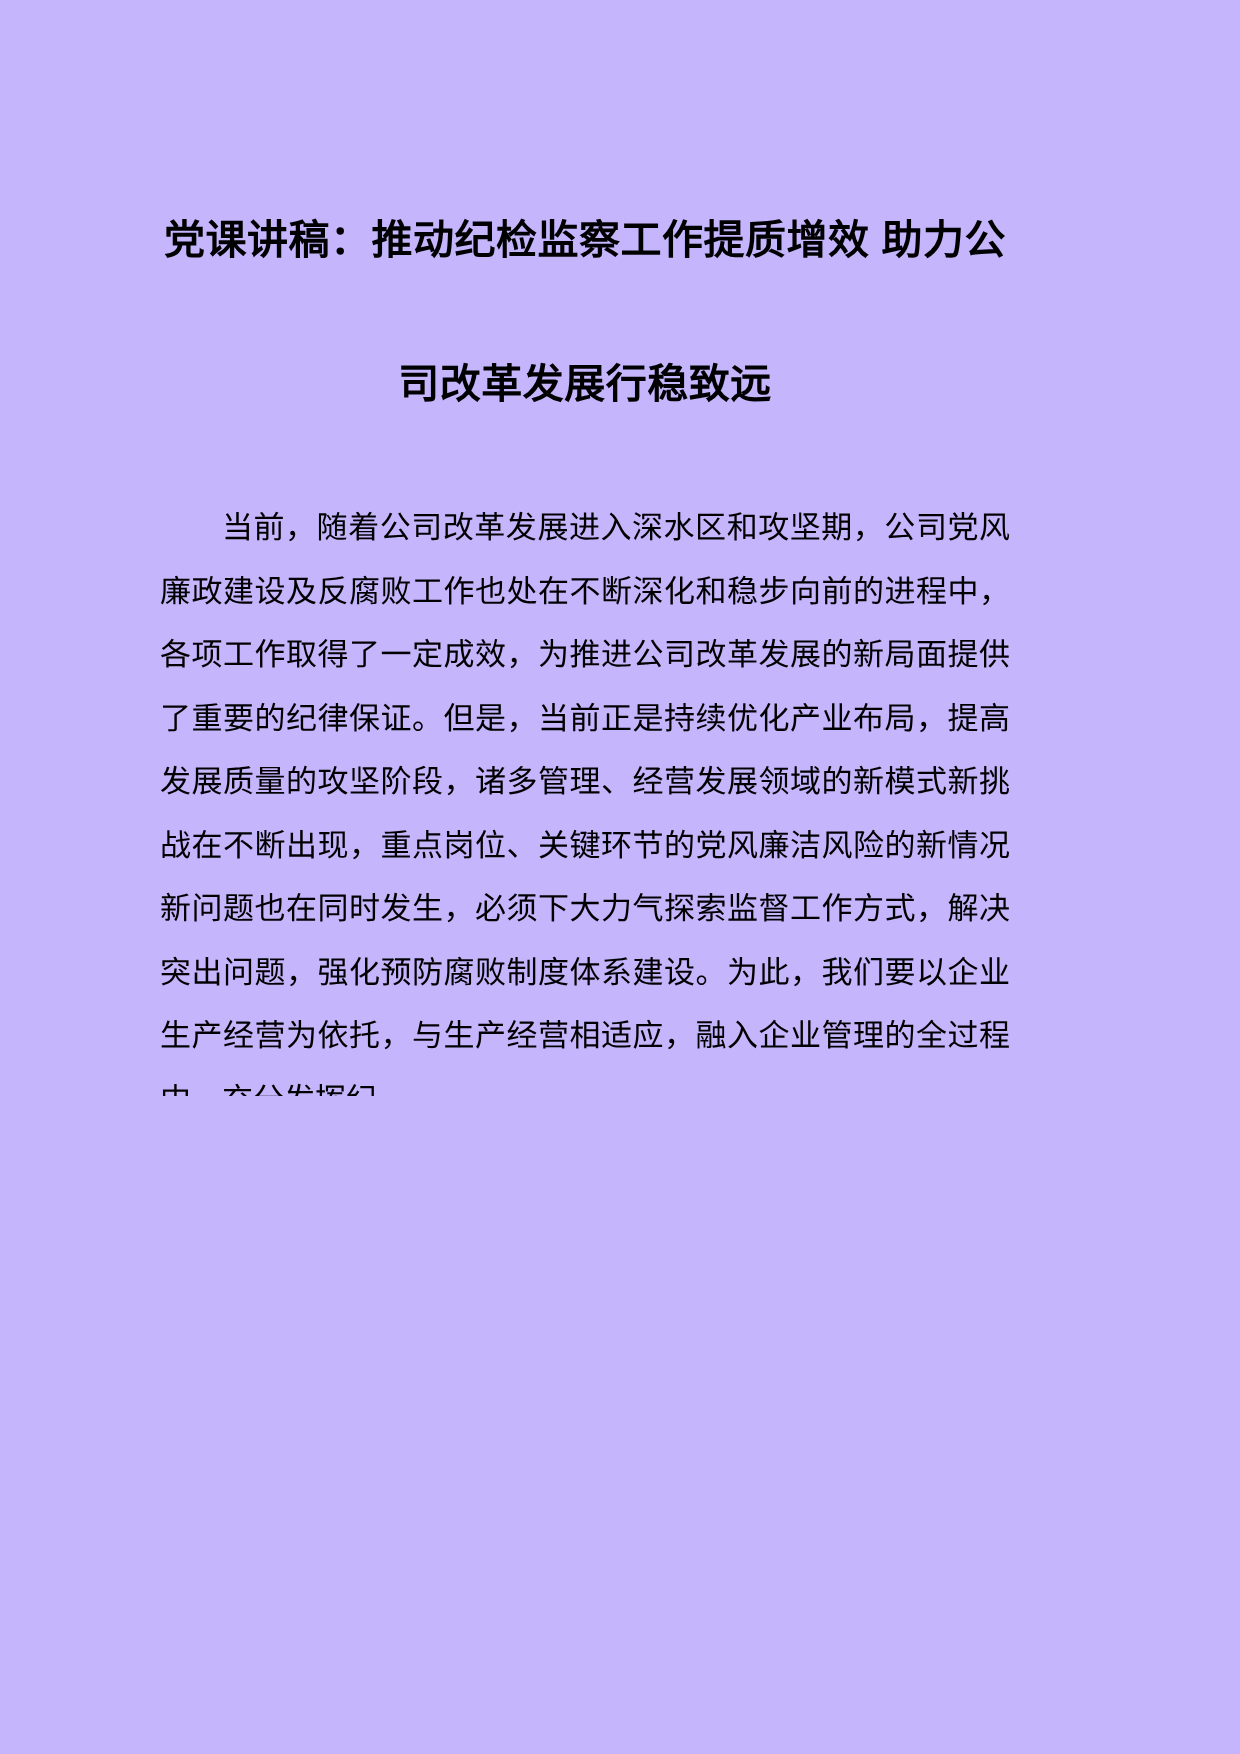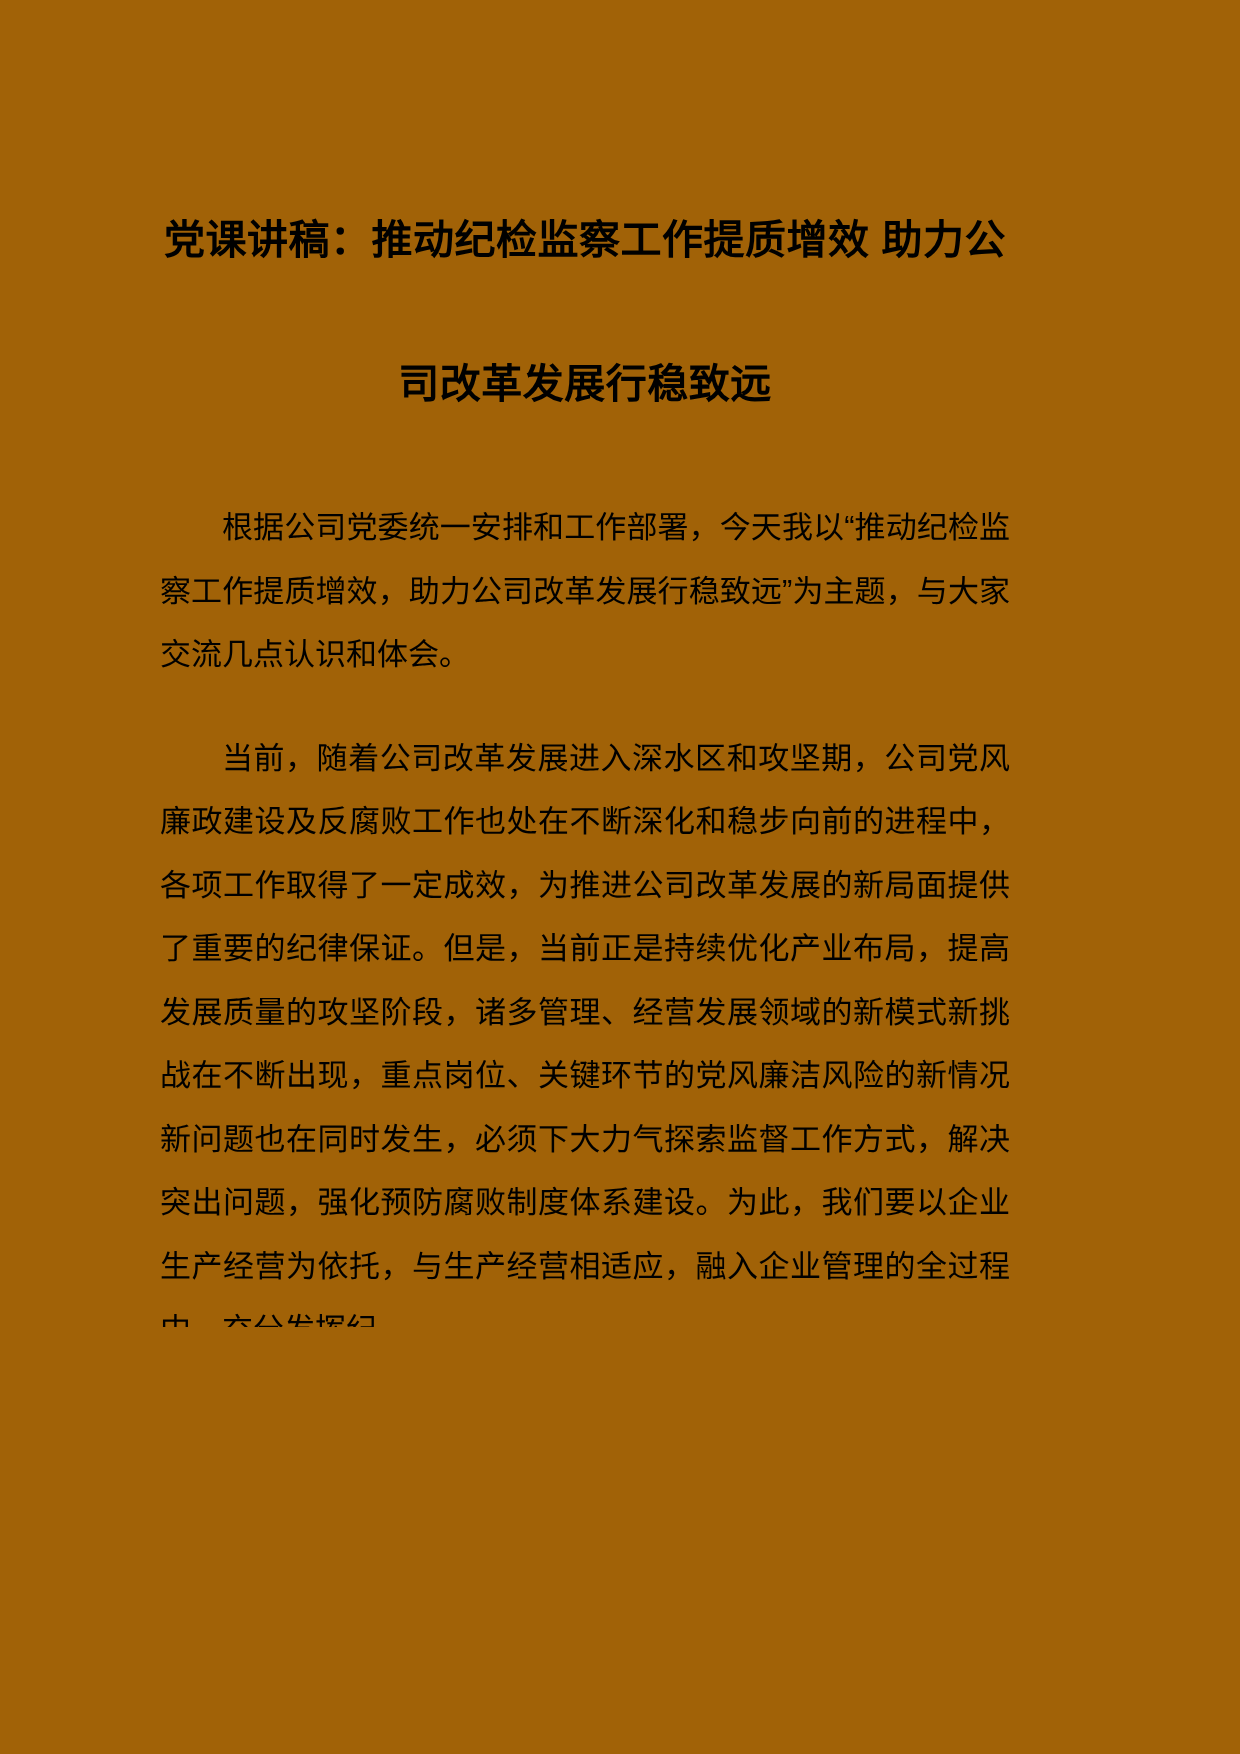--- a/index.html
+++ b/index.html
@@ -9,21 +9,21 @@
     background: #ffffff;
   }
   body {
     font-family: "Liberation Sans", "DejaVu Sans", sans-serif;
     color: #000000;
   }
   .page {
     position: relative;
     width: 1240px;
     height: 1754px;
-    background: #a16207;
+    background: #c4b5fd;
     overflow: hidden;
     box-sizing: border-box;
   }
   .content {
     position: absolute;
     left: 160px;
     top: 0;
     width: 850px;
   }
   .doc-title {
@@ -64,18 +64,17 @@
 </style>
 </head>
 <body>
 
 <div class="page">
   <div class="content">
 
     <h1 class="doc-title">党课讲稿：推动纪检监察工作提质增效 助力公司改革发展行稳致远</h1>
 
 
-    <p class="body-para para-gap-1">根据公司党委统一安排和工作部署，今天我以“推动纪检监察工作提质增效，助力公司改革发展行稳致远”为主题，与大家交流几点认识和体会。</p>
 
     <p class="body-para para-gap-2 clip-bottom">当前，随着公司改革发展进入深水区和攻坚期，公司党风廉政建设及反腐败工作也处在不断深化和稳步向前的进程中，各项工作取得了一定成效，为推进公司改革发展的新局面提供了重要的纪律保证。但是，当前正是持续优化产业布局，提高发展质量的攻坚阶段，诸多管理、经营发展领域的新模式新挑战在不断出现，重点岗位、关键环节的党风廉洁风险的新情况新问题也在同时发生，必须下大力气探索监督工作方式，解决突出问题，强化预防腐败制度体系建设。为此，我们要以企业生产经营为依托，与生产经营相适应，融入企业管理的全过程中，充分发挥纪</p>
 
   </div>
 </div>
 
 </body></html>

